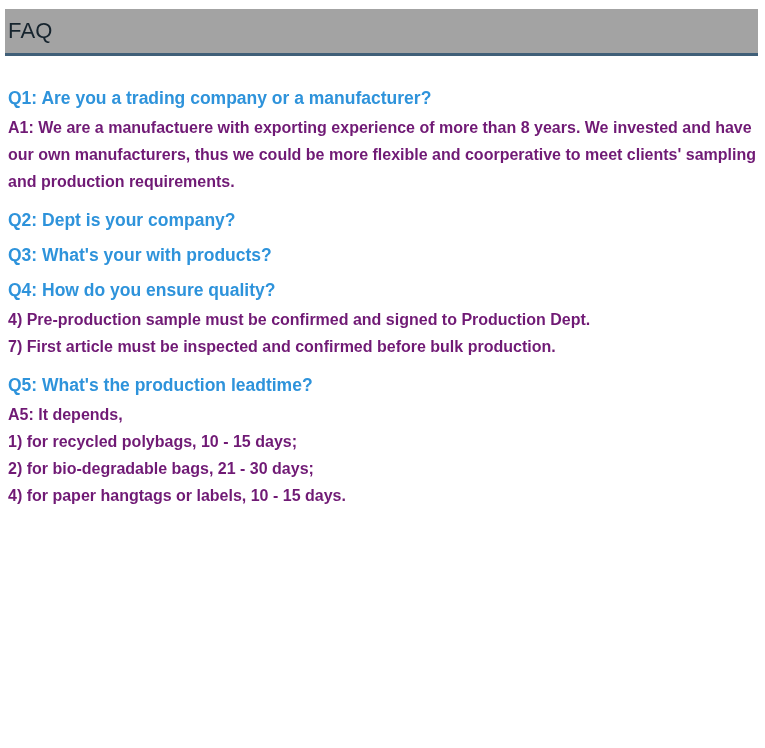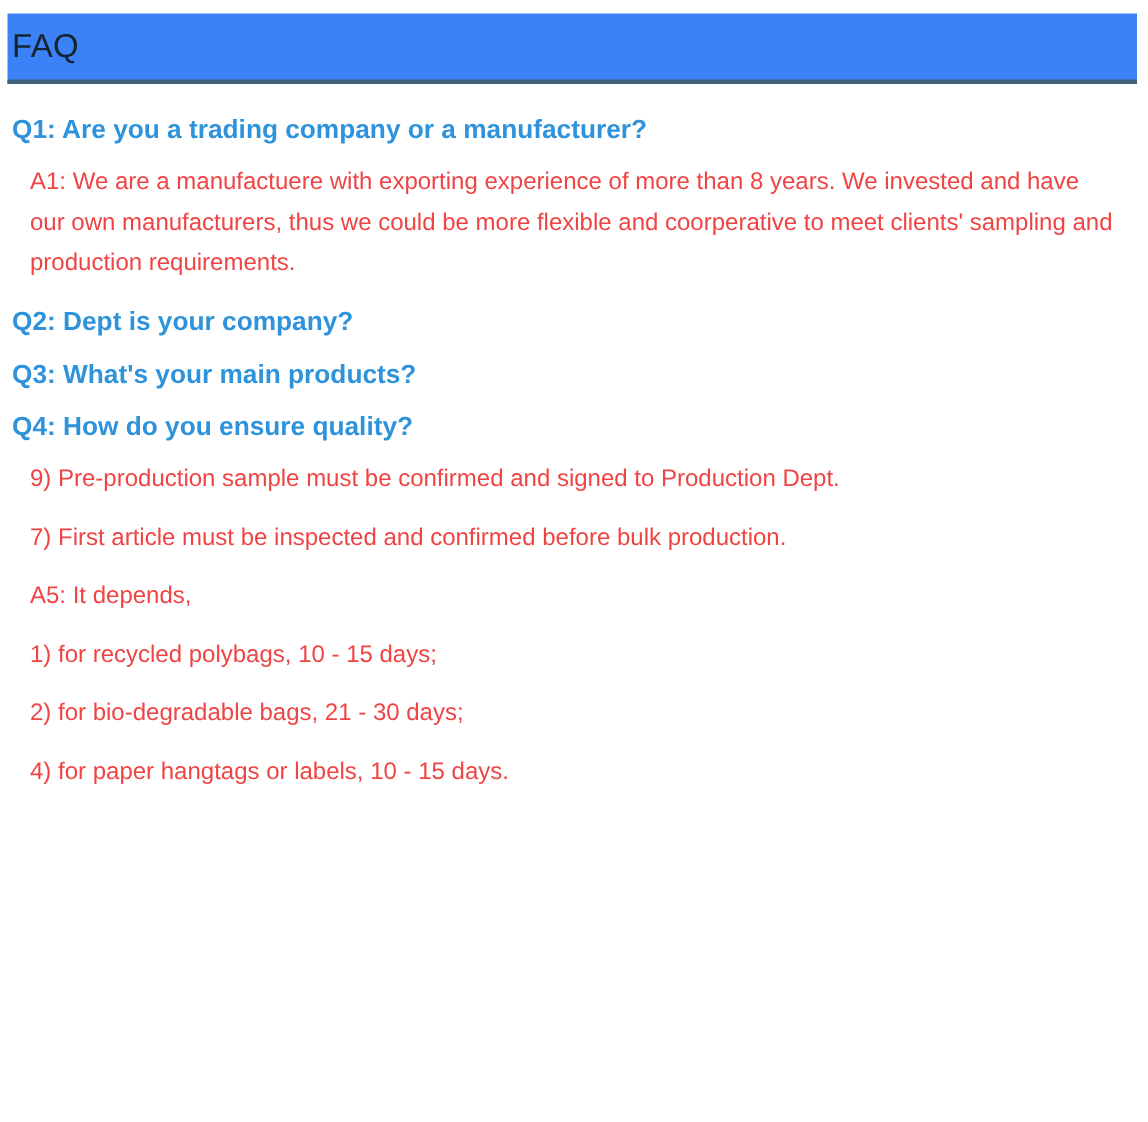--- a/index.html
+++ b/index.html
@@ -10,21 +10,21 @@
   body {
     width: 765px;
     height: 748px;
     overflow: hidden;
     font-family: "Liberation Sans", sans-serif;
   }
   .page {
     padding: 9px 7px 0 5px;
   }
   .faq-header {
-    background: #3b82f6;
+    background: #a3a3a3;
     border-bottom: 3px solid #405F78;
     height: 44px;
     display: flex;
     align-items: center;
     padding-left: 3px;
     box-sizing: content-box;
   }
   .faq-header .title {
     font-size: 22px;
     font-weight: 400;
@@ -35,28 +35,29 @@
     padding: 0 0 0 3px;
   }
   .section h2 {
     font-size: 17.5px;
     line-height: 20px;
     font-weight: 700;
     color: #2E93DB;
     margin: 15px 0 6px 0;
   }
   .content .section:first-child h2 {
-    margin-top: 20px;
+    margin-top: 32px;
   }
   .section p {
-    margin: 12px;
+    margin: 0;
     font-size: 16px;
     line-height: 27px;
-    color: #ef4444;
+    color: #701a75;
     max-width: 750px;
+    font-weight: bold;
   }
 </style>
 </head>
 <body>
 
 <div class="page">
 
   <div class="faq-header">
     <span class="title">FAQ</span>
   </div>
@@ -66,30 +67,31 @@
     <div class="section">
       <h2>Q1: Are you a trading company or a manufacturer?</h2>
       <p>A1: We are a manufactuere with exporting experience of more than 8 years. We invested and have our own manufacturers, thus we could be more flexible and coorperative to meet clients' sampling and production requirements.</p>
     </div>
 
     <div class="section">
       <h2>Q2: Dept is your company?</h2>
     </div>
 
     <div class="section">
-      <h2>Q3: What's your main products?</h2>
+      <h2>Q3: What's your with products?</h2>
     </div>
 
     <div class="section">
       <h2>Q4: How do you ensure quality?</h2>
-      <p>9) Pre-production sample must be confirmed and signed to Production Dept.</p>
+      <p>4) Pre-production sample must be confirmed and signed to Production Dept.</p>
       <p>7) First article must be inspected and confirmed before bulk production.</p>
     </div>
 
     <div class="section">
+      <h2>Q5: What's the production leadtime?</h2>
       <p>A5: It depends,</p>
       <p>1) for recycled polybags, 10 - 15 days;</p>
       <p>2) for bio-degradable bags, 21 - 30 days;</p>
       <p>4) for paper hangtags or labels, 10 - 15 days.</p>
     </div>
 
   </div>
 </div>
 
 </body></html>

